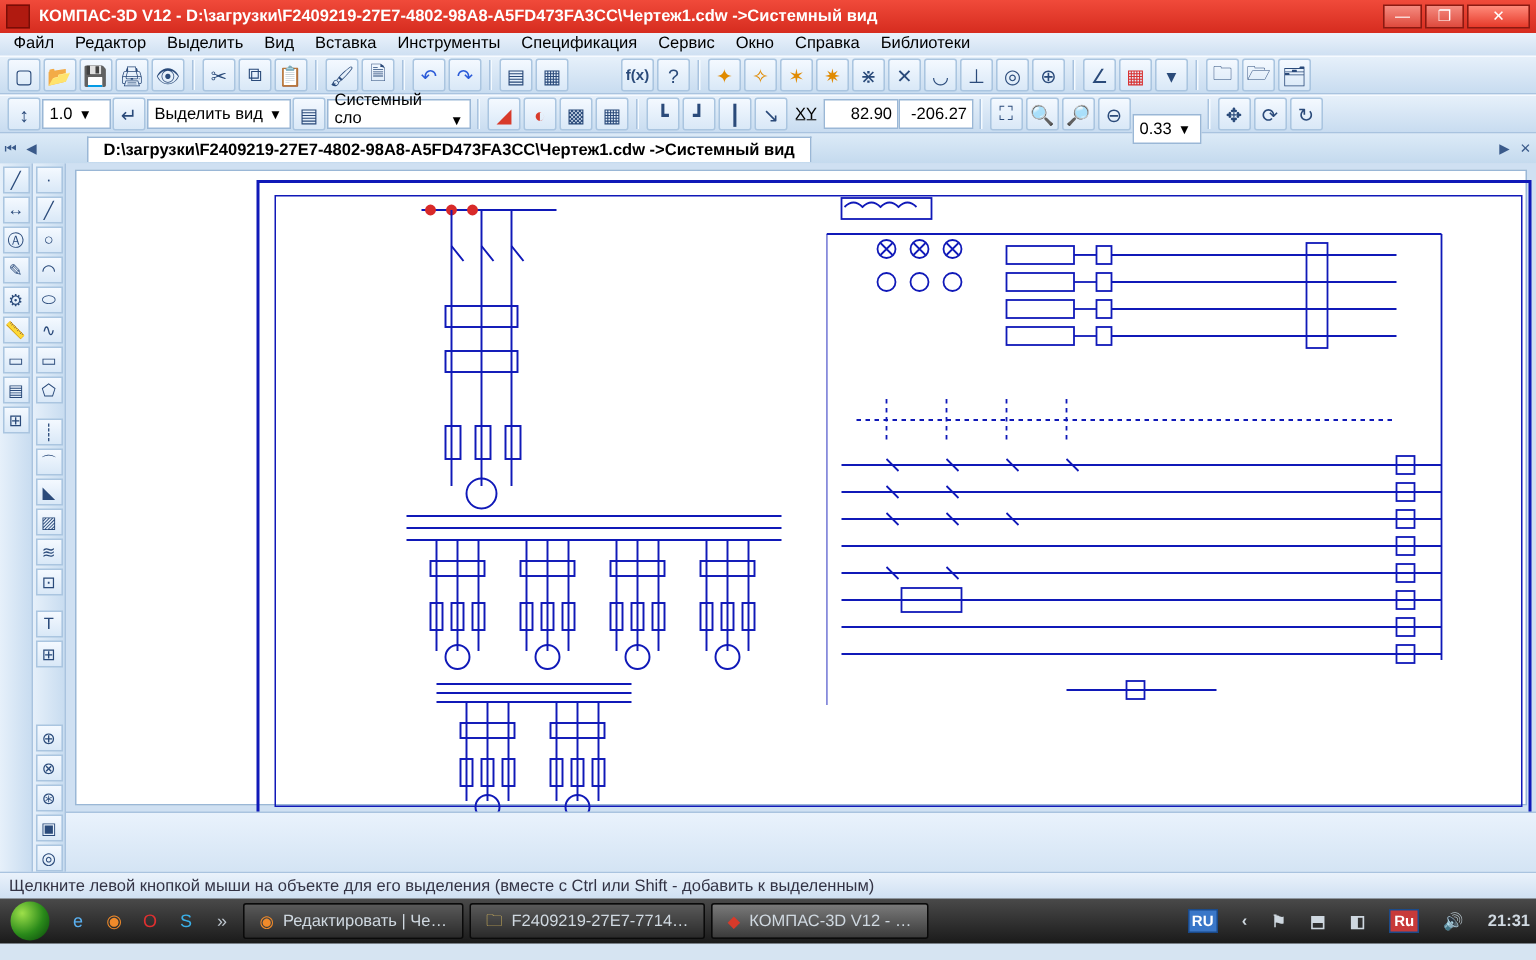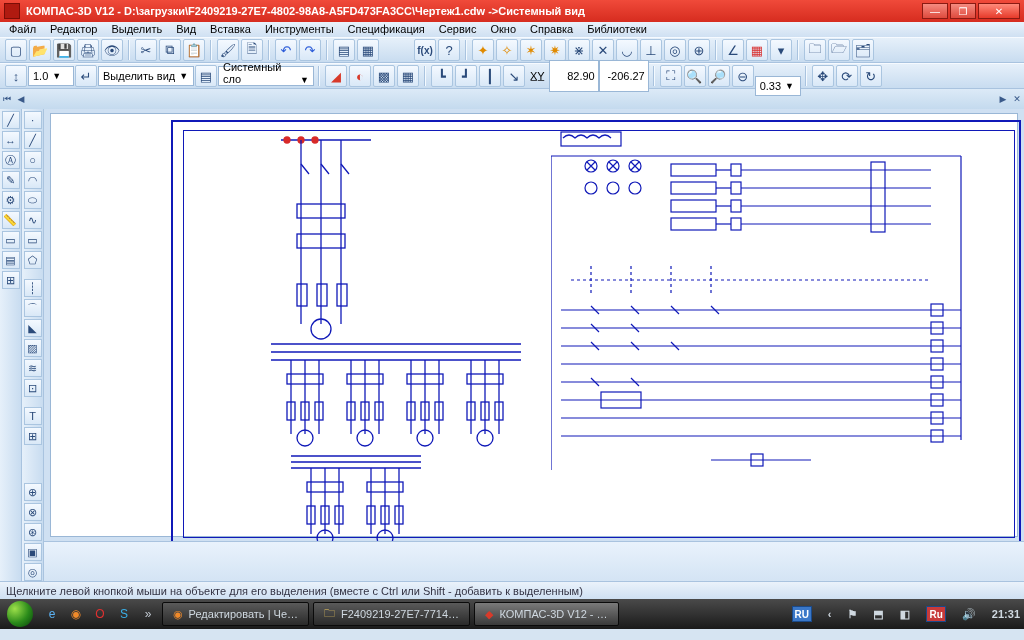--- a/index.html
+++ b/index.html
@@ -12,21 +12,21 @@
   .winbtn.close{ background:linear-gradient(#ff8a7a,#e63a2a); width:42px;}
   
   .menubar { height:15px; background:linear-gradient(#eaf2fb,#cfe0f2); display:flex; align-items:flex-end; padding:0 2px; }
   .menubar span { padding:2px 7px; cursor:default; }
   
   .toolrow { height:26px; background:linear-gradient(#e6f0fa,#c8dcf0); border-top:1px solid #f6faff; border-bottom:1px solid #a9c3df; display:flex; align-items:center; padding:0 4px; }
   .tbtn { width:22px; height:22px; margin:0 1px; border:1px solid transparent; display:flex; align-items:center; justify-content:center; font-size:13px; color:#2a4a7a; background:linear-gradient(#f4f9ff,#d9e8f7); border:1px solid #aac5e0; border-radius:2px;}
   .sep { width:2px; height:20px; margin:0 4px; border-left:1px solid #a9c3df; border-right:1px solid #f4faff;}
   .combo { height:20px; border:1px solid #9ab7d6; background:#fff; display:flex; align-items:center; padding:0 4px; font-size:11px;}
   .combo .arrow{ margin-left:4px; font-size:9px;}
-  .nbox { width:50px; height:32px; border:1px solid #9ab7d6; background:#fff; display:flex; align-items:center; justify-content:flex-end; padding:0 3px;}
+  .nbox { width:50px; height:20px; border:1px solid #9ab7d6; background:#fff; display:flex; align-items:center; justify-content:flex-end; padding:0 3px;}
   
   .doctab { height:20px; background:linear-gradient(#dceaf7,#c4daee); display:flex; align-items:center; }
   .doctab .navbtn { width:14px; text-align:center; color:#3a5a8a; font-size:9px; padding:2px;}
   .doctab .tab { background:#fff; border:1px solid #9ab7d6; border-bottom:none; padding:2px 10px; margin-left:30px; font-size:11px; font-weight:bold;}
   .doctab .endnav{ margin-left:auto; display:flex;}
   
   .work { display:flex; height:472px; }
   .vtool { width:22px; background:linear-gradient(90deg,#e6f0fa,#c8dcf0); border-right:1px solid #a9c3df; display:flex; flex-direction:column; align-items:center; padding-top:2px; gap:2px;}
   .vbtn { width:18px; height:18px; border:1px solid #aac5e0; background:linear-gradient(#f4f9ff,#d9e8f7); font-size:11px; display:flex; align-items:center; justify-content:center; color:#2a4a7a;}
   .canvaswrap { flex:1; background:#cfe0f2; position:relative; overflow:hidden; }
@@ -159,20 +159,21 @@
     </div>
   <div class="sep"></div>
   <div class="tbtn">✥</div>
   <div class="tbtn">⟳</div>
   <div class="tbtn">↻</div>
 </div>
 
 <div class="doctab">
   <div class="navbtn">⏮</div>
   <div class="navbtn">◀</div>
+  <div class="tab"><span>D:\загрузки\F2409219-27E7-4802-98A8-A5FD473FA3CC\Чертеж1.cdw -&gt;Системный вид</span></div>
   <div class="endnav">
     <div class="navbtn">▶</div>
     <div class="navbtn">✕</div>
   </div>
 </div>
 
 <div class="work">
 
   <div class="vtool">
     <div class="vbtn">╱</div>

